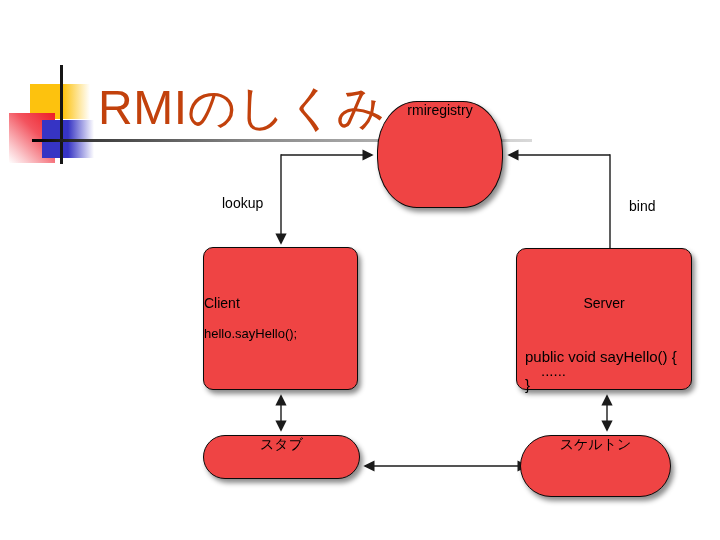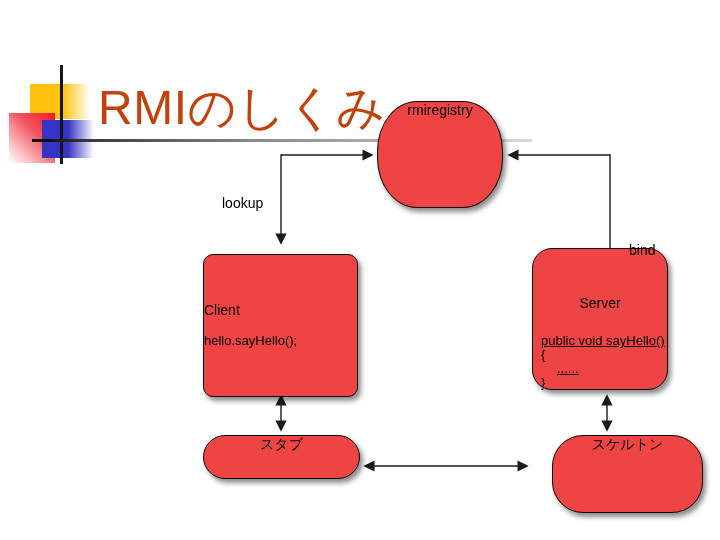--- a/index.html
+++ b/index.html
@@ -36,36 +36,36 @@
 
   
   .node {
     position:absolute; background:#ef4444; border:1.5px solid #0a0a0a;
     box-shadow:3px 4px 5px rgba(0,0,0,0.45);
     display:flex; align-items:flex-start; justify-content:center;
     font-size:14px; box-sizing:border-box;
   }
   .node-registry { left:377px; top:101px; width:126px; height:107px; border-radius:40px / 50px; }
   .node-client   { left:203px; top:247px; width:155px; height:143px; border-radius:10px;
-                   flex-direction:column; justify-content:flex-start; padding-top:47px; gap:15px;margin-top:7px; }
-  .node-server   { left:532px; top:248px; width:136px; height:142px; border-radius:20px;
+                   flex-direction:column; justify-content:flex-start; padding-top:47px; gap:15px; }
+  .node-server   { left:516px; top:248px; width:176px; height:142px; border-radius:10px;
                    display:block; padding-top:46px; }
   .node-stub     { left:203px; top:435px; width:157px; height:44px; border-radius:31px; }
-  .node-skeleton { left:552px; top:435px; width:151px; height:78px; border-radius:31px; }
+  .node-skeleton { left:520px; top:435px; width:151px; height:62px; border-radius:31px; }
 
   .server-title { text-align:center; line-height:16px; }
-  .server-code  { margin-top:23px; padding-left:8px; font-size:13px; line-height:14px;text-decoration:underline; }
+  .server-code  { margin-top:39px; padding-left:8px; font-size:15px; line-height:14px; }
   .server-code .indent { padding-left:16px; }
   .client-code { font-size:13px; }
 
   
   .lbl { position:absolute; white-space:nowrap; }
   .lbl-url    { left:534px; top:132px; font-size:13px; }
   .lbl-lookup { left:214px; top:195px; font-size:14px;margin-left:8px; }
-  .lbl-bind   { left:629px; top:198px; font-size:14px;margin-top:44px; }
+  .lbl-bind   { left:629px; top:198px; font-size:14px; }
 
   
   .connectors { position:absolute; left:0; top:0; width:720px; height:540px; pointer-events:none; }
 </style>
 </head>
 <body>
 
 <div class="slide">
 
   <div class="deco deco-yellow"></div>

